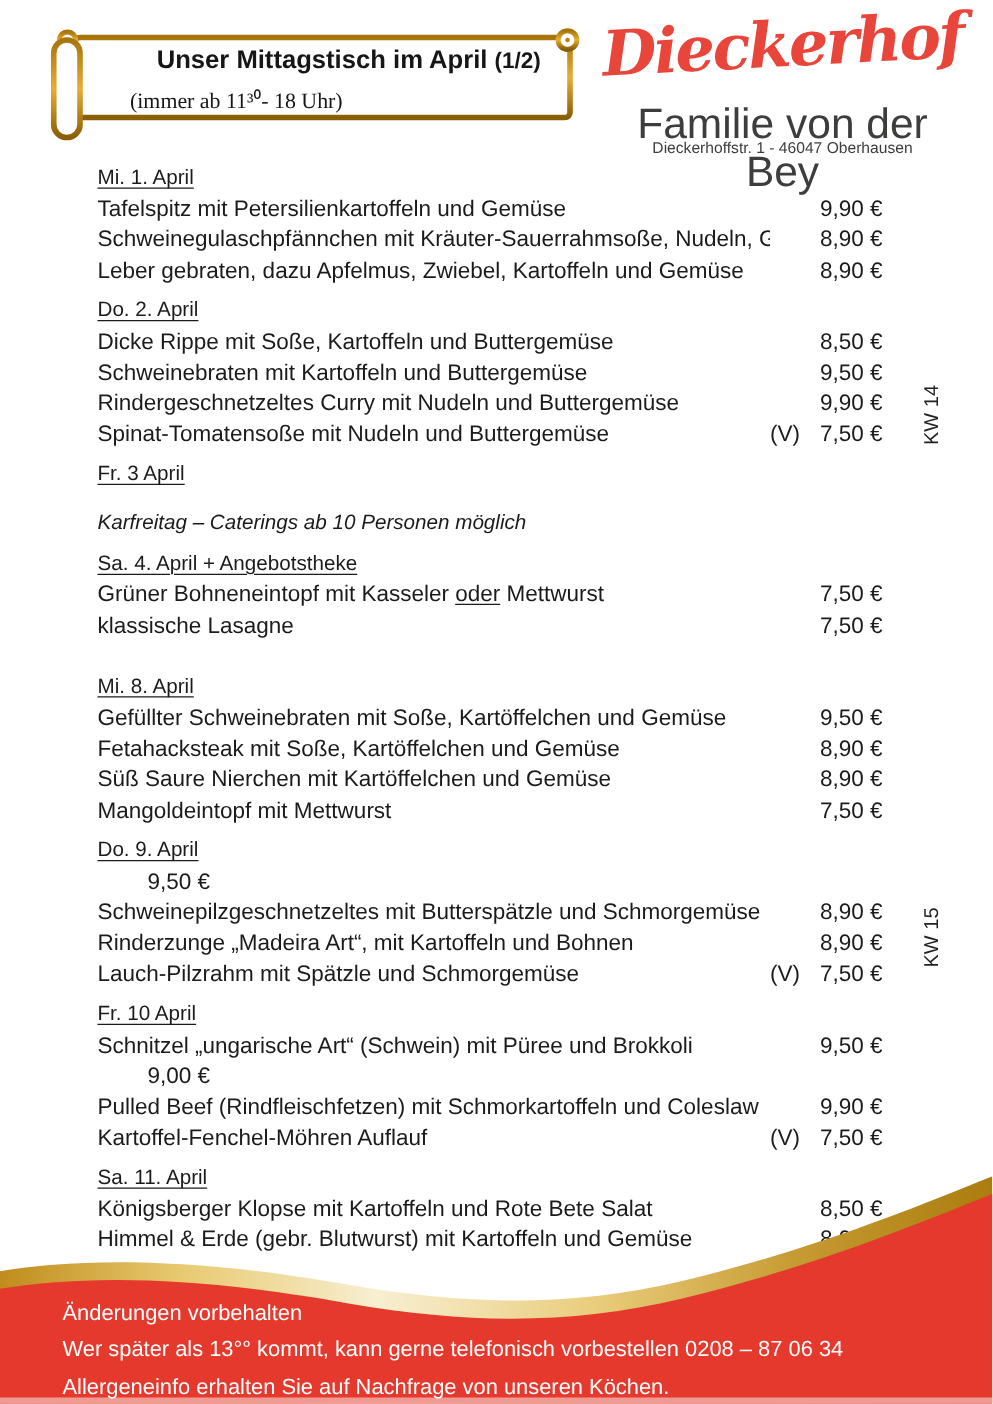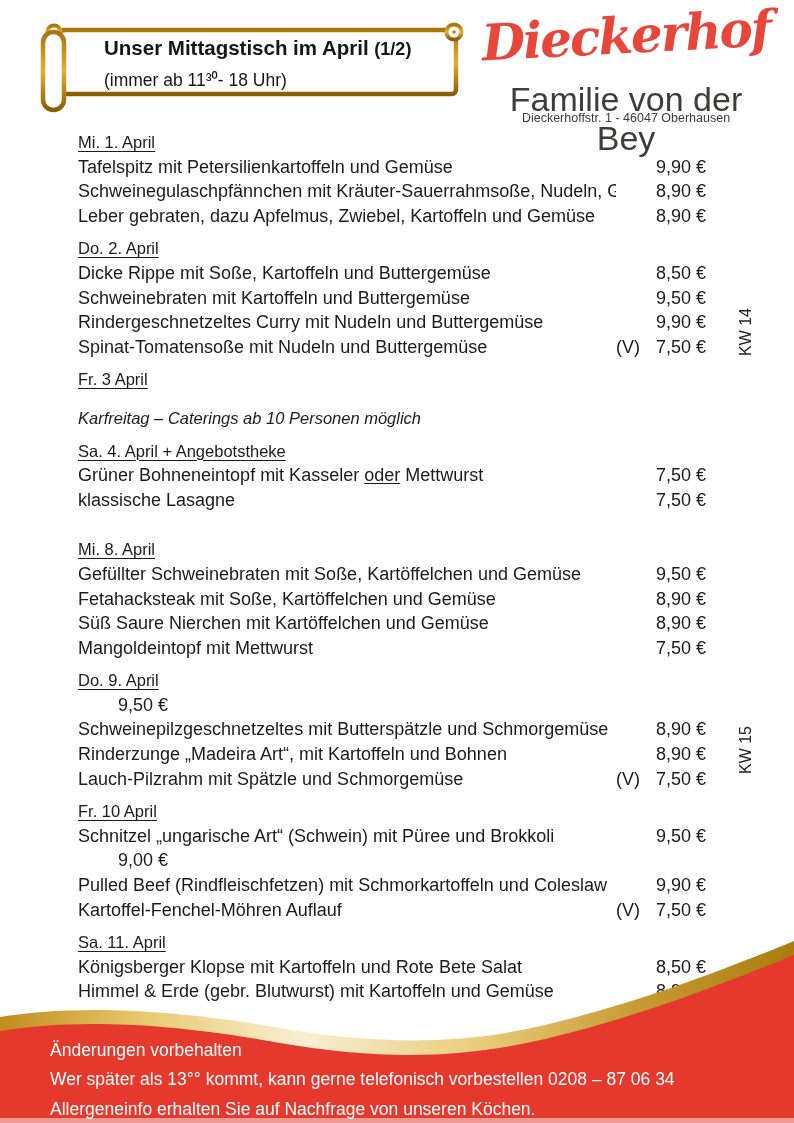--- a/index.html
+++ b/index.html
@@ -3,23 +3,23 @@
 <meta charset="utf-8">
 <style>
   html,body{margin:0;padding:0;}
   body{
     width:794px;height:1123px;position:relative;background:#ffffff;
     font-family:"Liberation Sans", sans-serif;overflow:hidden;color:#1b1b1b;
   }
   
   .banner-svg{position:absolute;left:34px;top:20px;}
   .banner-text{position:absolute;left:104px;top:36px;width:350px;}
-  .banner-title{font-weight:bold;font-size:20.5px;white-space:nowrap;color:#161616;}
+  .banner-title{font-weight:bold;font-size:20.5px;white-space:nowrap;color:#161616;text-align:center;}
   .banner-pages{font-size:18px;font-weight:bold;}
-  .banner-sub{font-size:17.5px;margin-top:7px;color:#161616;}
+  .banner-sub{font-size:17.5px;margin-top:7px;color:#161616;font-family:Liberation Serif, serif;}
   
   .logo-name{
     position:absolute;left:478px;top:6px;width:296px;text-align:center;
     font-family:"DejaVu Serif", serif;font-style:italic;font-weight:bold;
     font-size:50px;color:#e8463b;transform:rotate(-3deg);letter-spacing:-2px;
   }
   .logo-family{position:absolute;left:478px;top:80px;width:296px;text-align:center;
     font-size:34px;color:#3d3d3c;}
   .logo-address{position:absolute;left:478px;top:111px;width:296px;text-align:center;
     font-size:12.5px;color:#3d3d3c;}

